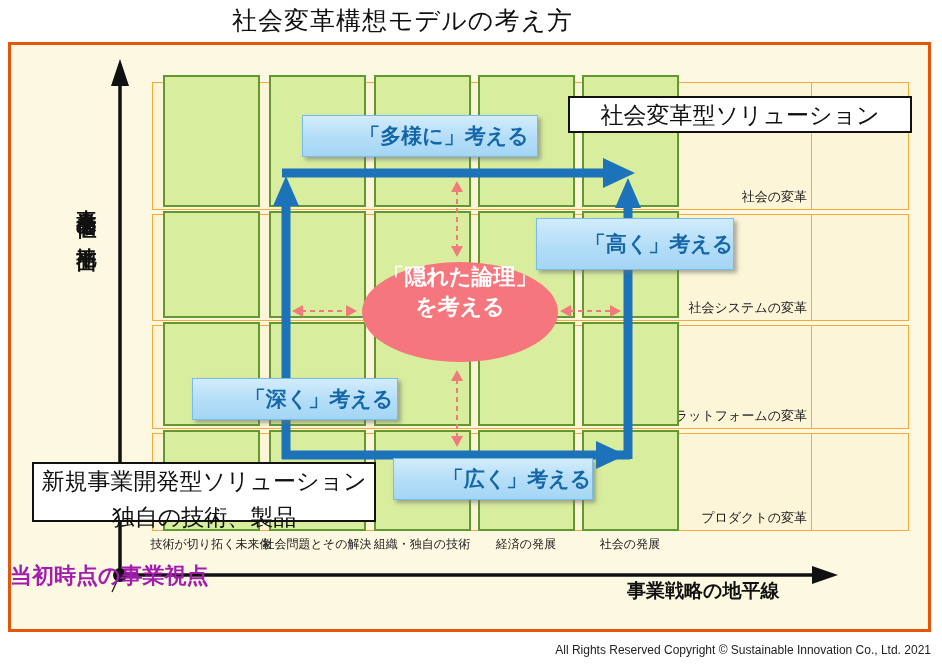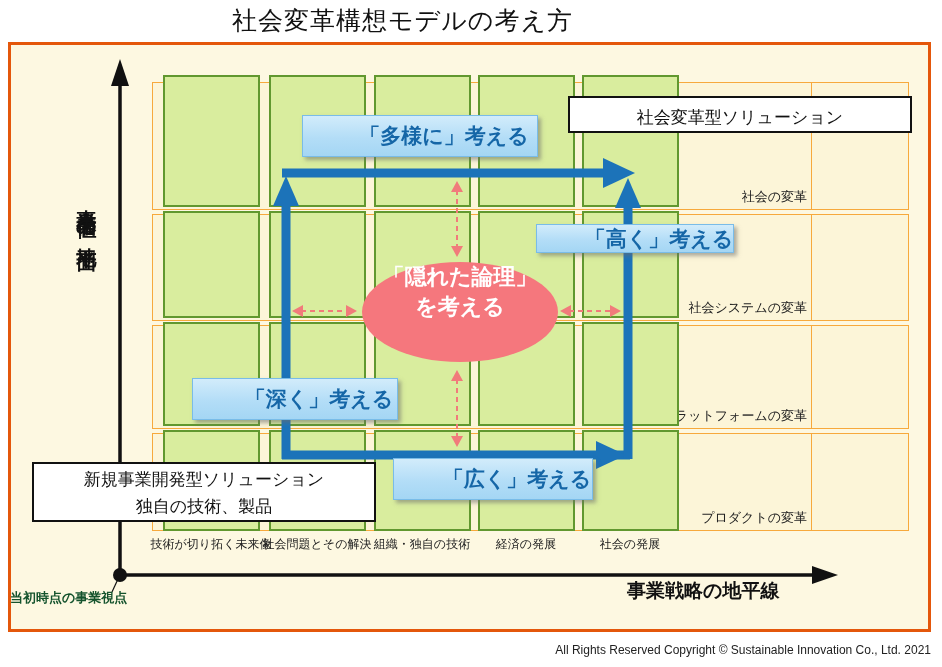--- a/index.html
+++ b/index.html
@@ -14,29 +14,29 @@
   .gcell { background:#D9ED9E; border:2px solid #61982F; }
   .c1{left:163px;width:97px;} .c2{left:269px;width:97px;} .c3{left:374px;width:97px;}
   .c4{left:478px;width:97px;} .c5{left:582px;width:97px;}
   .r1{top:75px;height:132px;} .r2{top:211px;height:107px;} .r3{top:322px;height:104px;} .r4{top:430px;height:101px;}
   svg.layer { left:0; top:0; width:942px; height:667px; pointer-events:none; }
   .bluebox { background:linear-gradient(180deg,#D2ECFB 0%,#B3DDF7 55%,#A4D6F4 100%);
              border:1px solid #79BCE8; box-shadow:3px 3px 4px rgba(110,110,110,0.55);
              color:#1566A7; font-weight:bold; font-size:21px;
              display:flex; align-items:center; justify-content:center; white-space:nowrap;padding-left:48px; }
   .whitebox { background:#fff; border:2px solid #111; display:flex; flex-direction:column;
-              align-items:center; justify-content:flex-end; font-size:17px; color:#111; line-height:1.55; }
+              align-items:center; justify-content:flex-start; font-size:23px; color:#111; line-height:1.55; }
   .ellipse { left:362px; top:262px; width:196px; height:100px; background:#F5777D; border-radius:50%;
              color:#fff; font-weight:bold; font-size:22px; text-align:center;
              display:flex; flex-direction:column; line-height:1.35; }
   .collabel { font-size:12px; color:#222; text-align:center; width:130px; top:536px; white-space:nowrap; }
   .yaxis-label { left:74px; top:194px; writing-mode:vertical-rl; text-orientation:upright;
                  font-weight:bold; font-size:20px; color:#111; letter-spacing:3px; }
   .xaxis-label { left:627px; top:578px; font-weight:bold; font-size:19px; color:#111; }
-  .origin-label { left:10px; top:589px; font-weight:bold; font-size:13px; color:#14532d; }
+  .origin-label { left:10px; top:561px; font-weight:bold; font-size:22px; color:#a21caf; }
   .footer { left:0; top:643px; width:931px; text-align:right; font-size:12px; color:#222; }
 </style>
 </head>
 <body>
 
 <div class="stage">
 
   <div class="abs title">社会変革構想モデルの考え方</div>
 
   <div class="abs frame"></div>
@@ -114,21 +114,21 @@
       <polygon points="621,311 610,305 610,317" stroke="none"></polygon>
     </g>
   </svg>
 
   <div class="abs ellipse">
     <span>「隠れた論理」</span>
     <span>を考える</span>
   </div>
 
   <div class="abs bluebox" style="left:302px;top:115px;width:236px;height:42px;">「多様に」考える</div>
-  <div class="abs bluebox" style="left:536px;top:224px;width:198px;height:29px;">「高く」考える</div>
+  <div class="abs bluebox" style="left:536px;top:218px;width:198px;height:52px;">「高く」考える</div>
   <div class="abs bluebox" style="left:192px;top:378px;width:206px;height:42px;">「深く」考える</div>
   <div class="abs bluebox" style="left:393px;top:458px;width:200px;height:42px;">「広く」考える</div>
 
   <div class="abs whitebox" style="left:568px;top:96px;width:344px;height:37px;">
     <span>社会変革型ソリューション</span>
   </div>
   <div class="abs whitebox" style="left:32px;top:462px;width:344px;height:60px;">
     <span>新規事業開発型ソリューション</span>
     <span>独自の技術、製品</span>
   </div>

